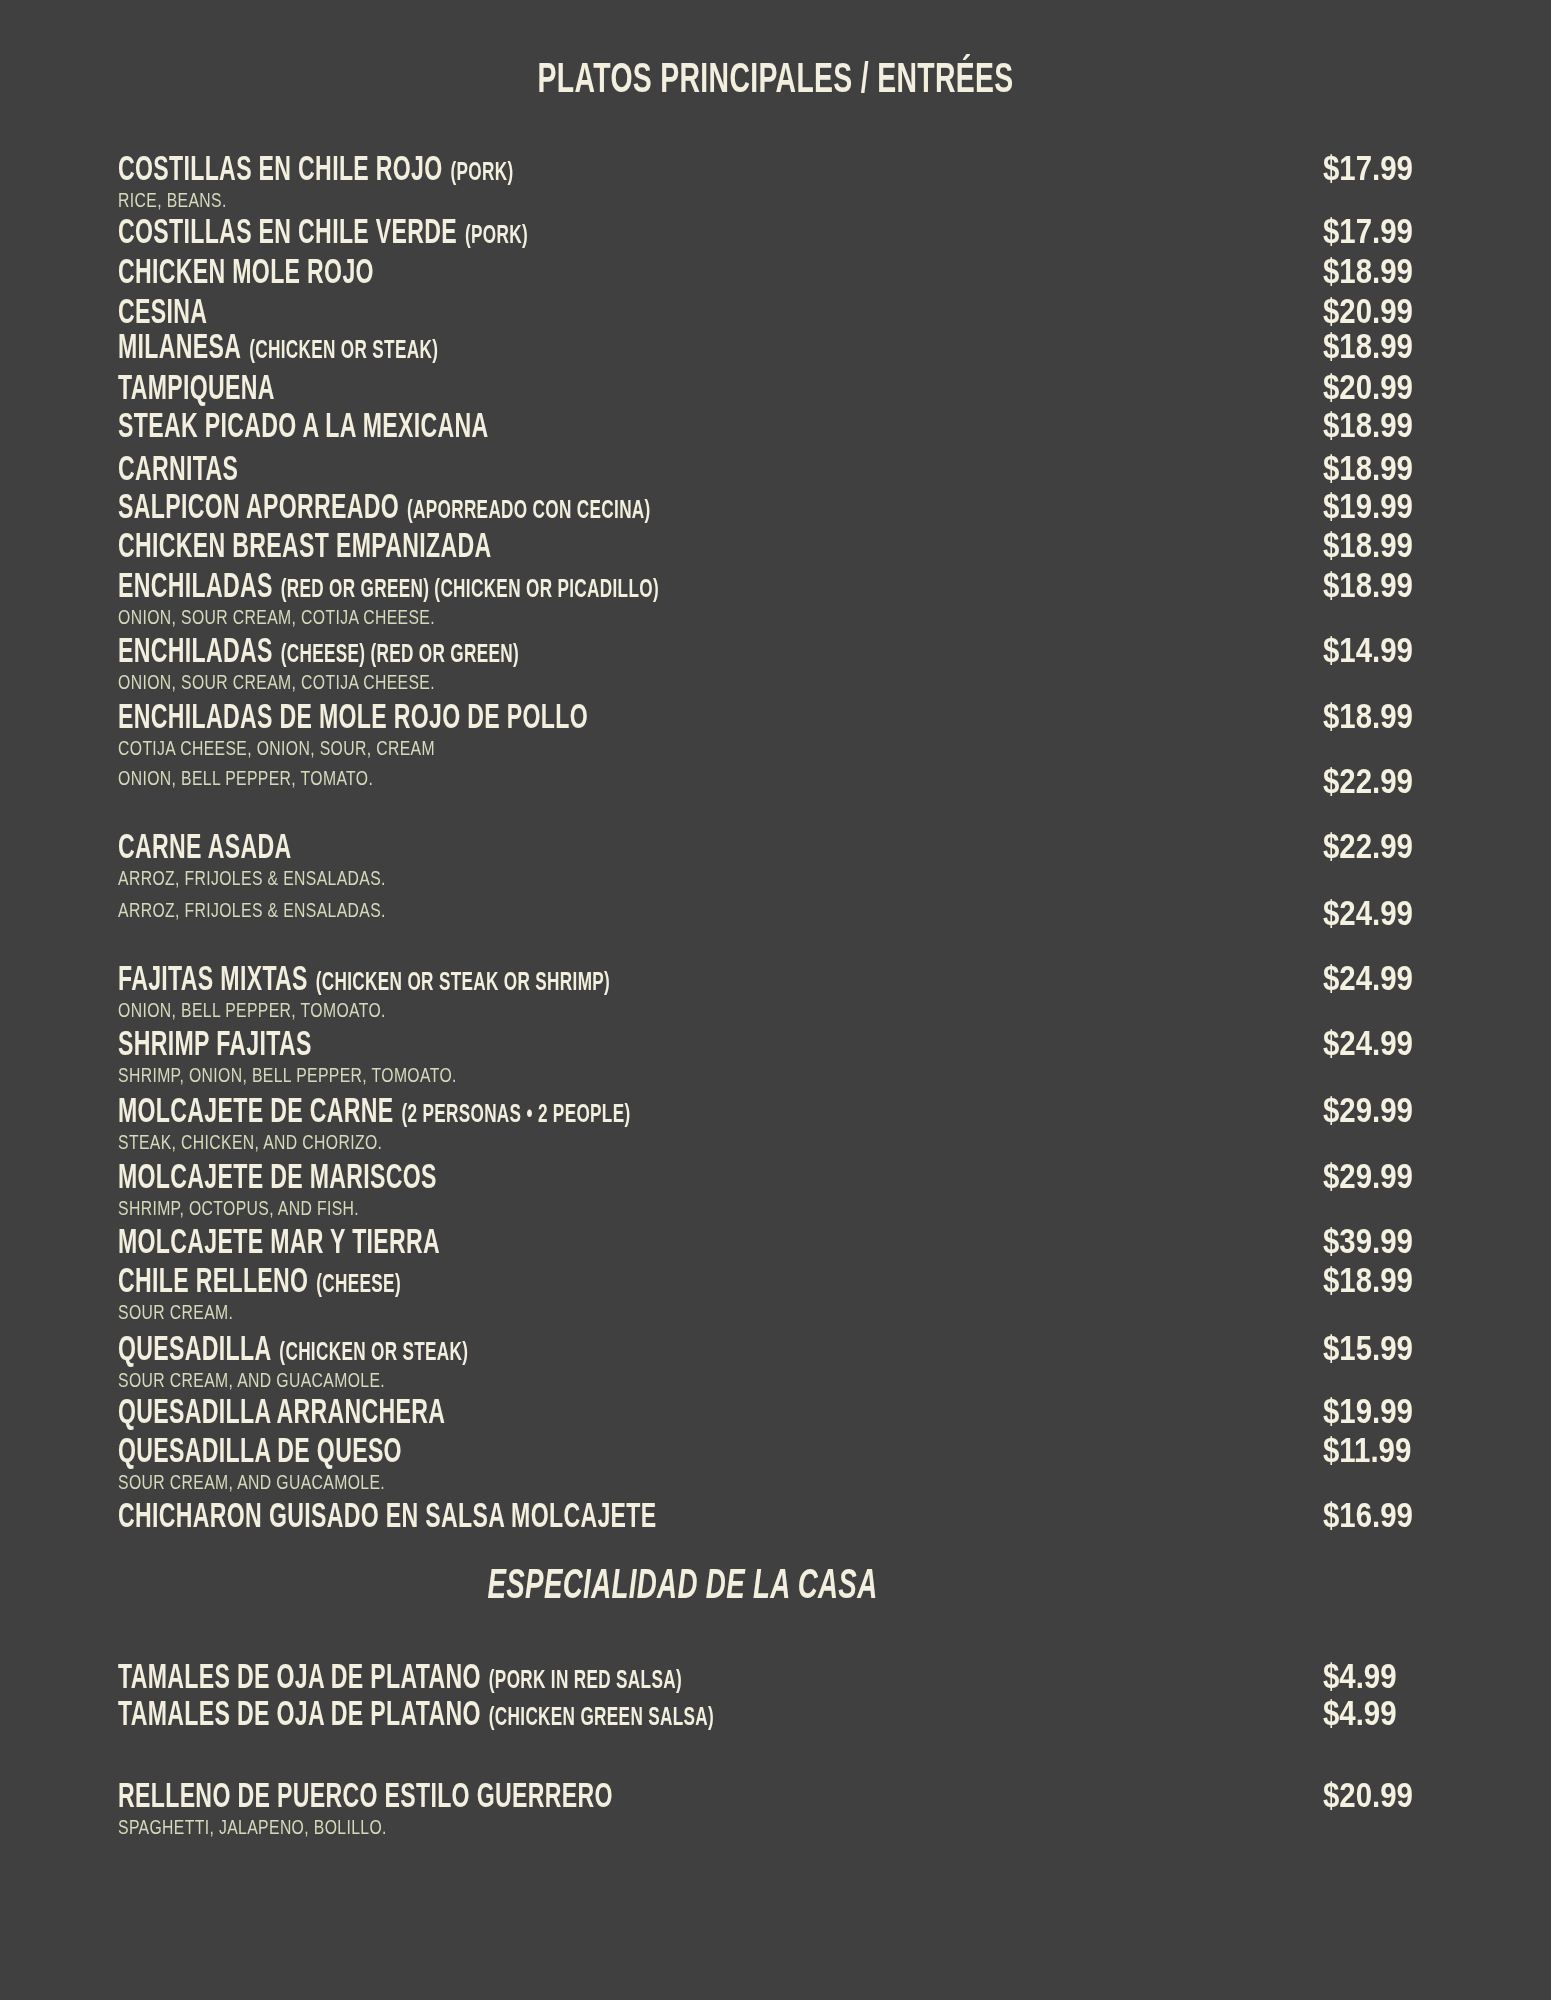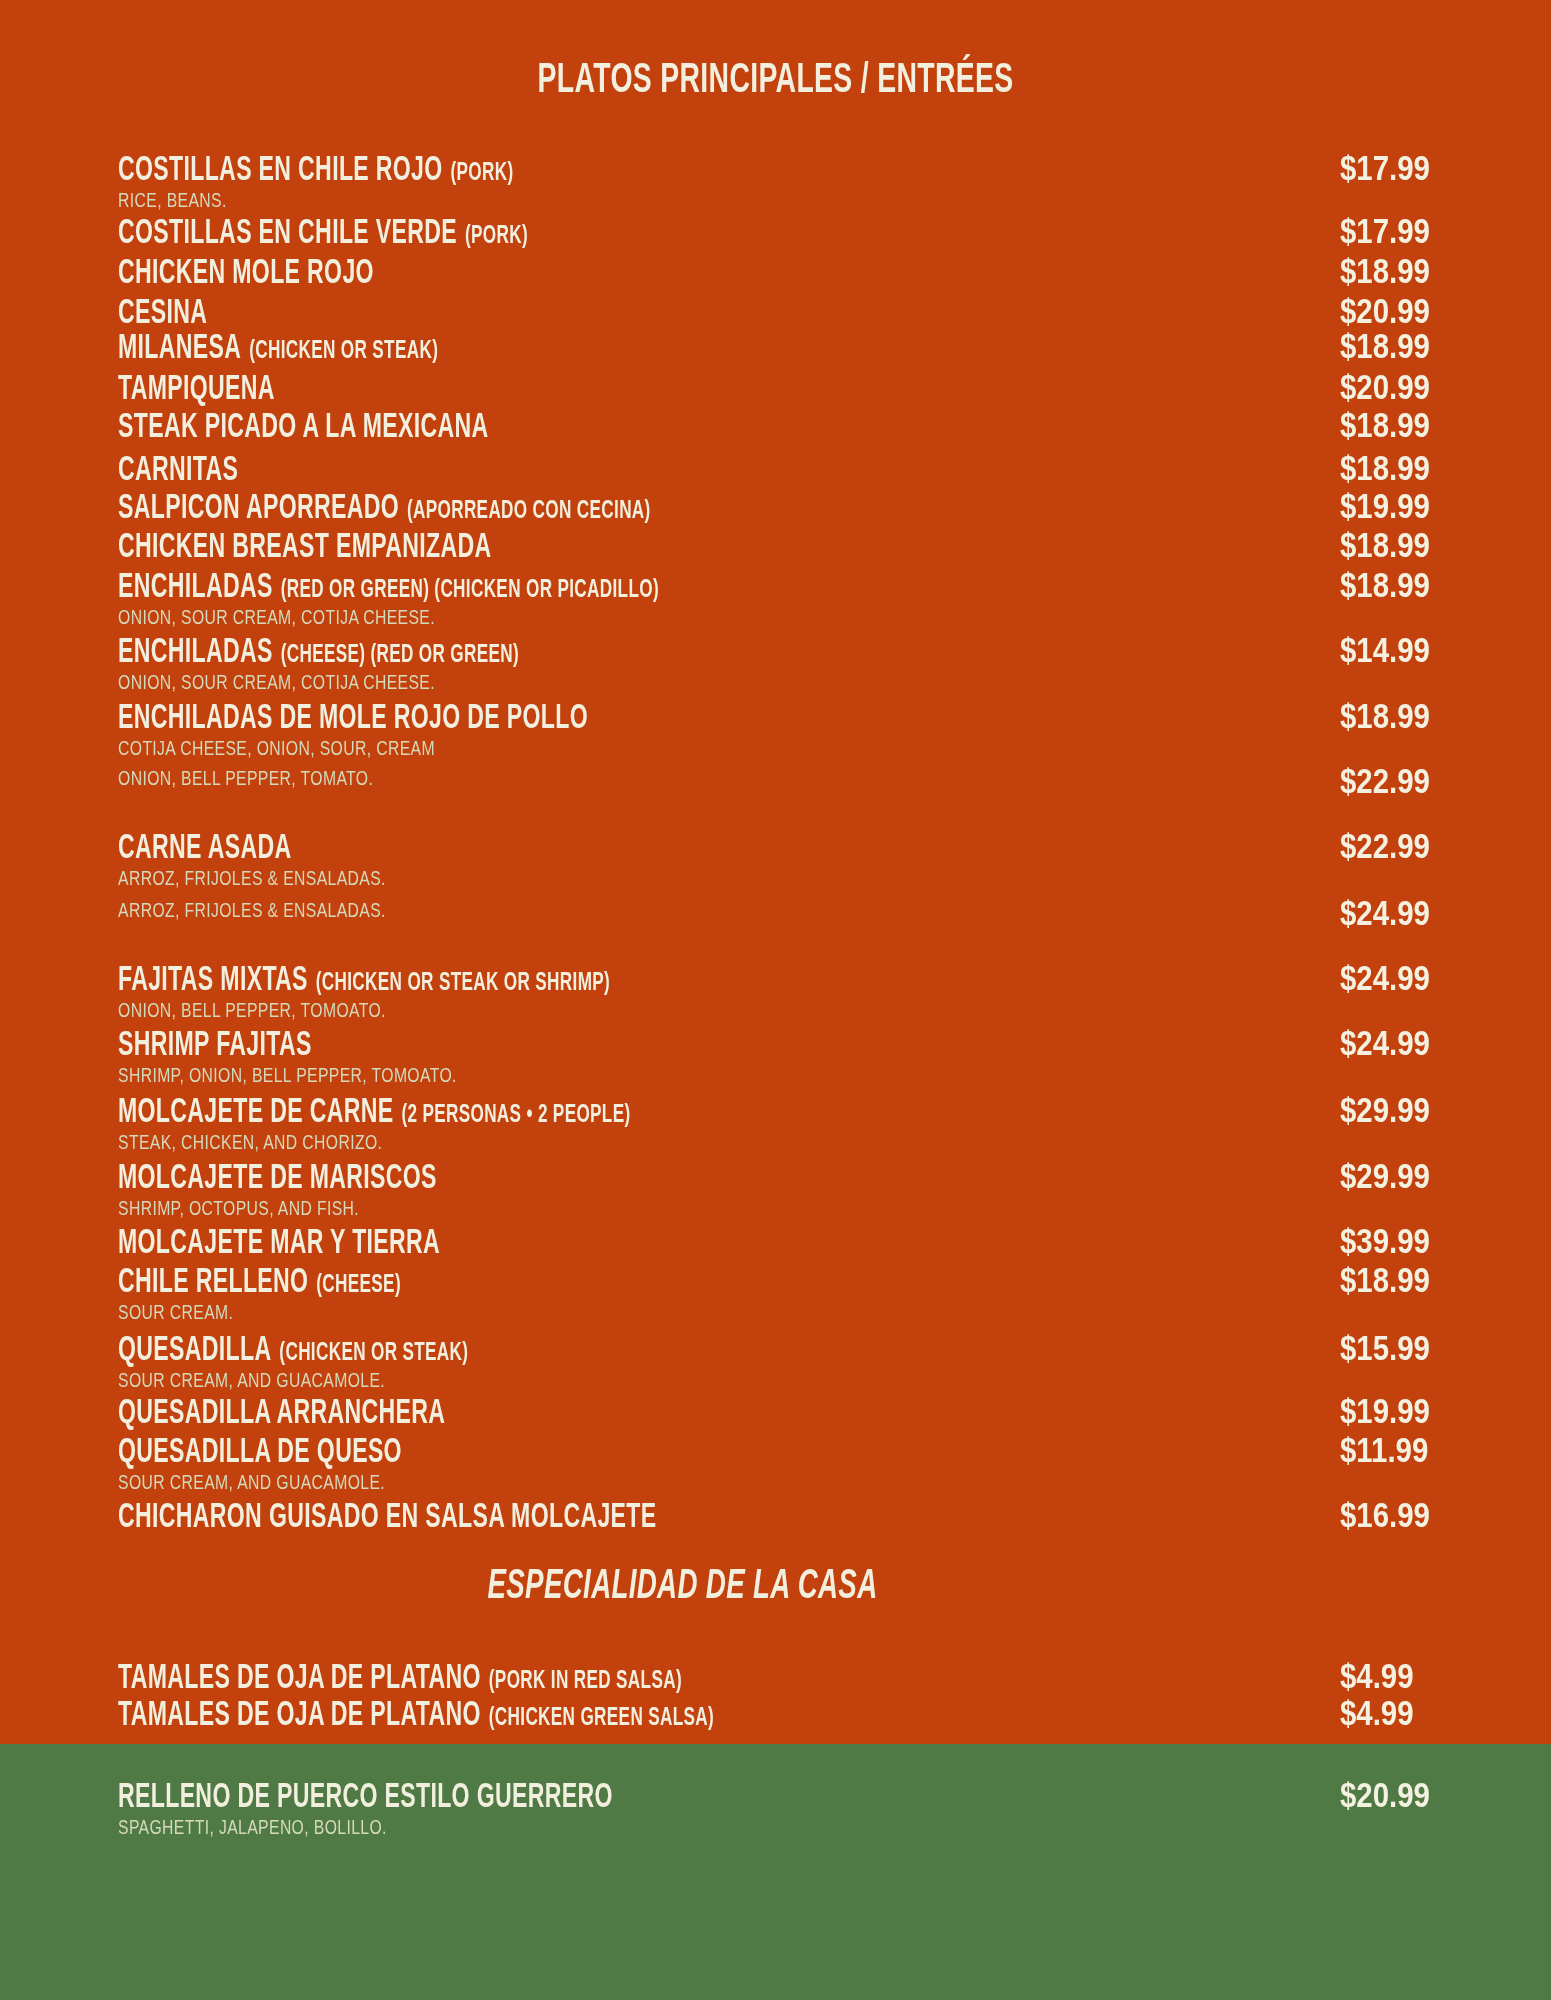--- a/index.html
+++ b/index.html
@@ -2,21 +2,21 @@
 <html><head>
 <meta charset="utf-8">
 <style>
   html,body{margin:0;padding:0;}
   body{
     width:1551px;height:2000px;
     background:#4f7a45;
     font-family:"Liberation Sans",sans-serif;
     overflow:hidden;
   }
-  .page{position:relative;width:1551px;height:1744px;background:#c2410c;}
+  .page{position:relative;width:1551px;height:2000px;background:#404040;}
   .section-title-wrap{position:absolute;left:0;text-align:center;}
   .section-title{
     display:inline-block;white-space:nowrap;
     transform:scaleX(.66);transform-origin:50% 50%;
     font-weight:700;color:#f2efdf;letter-spacing:.5px;
   }
   .title-1{top:54px;width:1551px;}
   .title-1 .section-title{font-size:43px;line-height:46px;}
   .title-2{top:1562px;width:1364px;font-style:italic;}
   .title-2 .section-title{font-size:42px;line-height:44px;}
@@ -29,21 +29,21 @@
   .item-name{font-size:35px;font-weight:700;color:#f2efdf;letter-spacing:.5px;}
   .item-sub{font-size:26px;font-weight:700;color:#f2efdf;margin-left:12px;letter-spacing:.5px;}
   .descline{white-space:nowrap;line-height:30px;height:30px;}
   .scaleD{
     display:inline-block;white-space:nowrap;
     transform:scaleX(.75);transform-origin:0 50%;
     font-size:21px;font-weight:400;color:#d6dabc;letter-spacing:.5px;
   }
   .price{
     position:absolute;left:1205px;top:0;
-    line-height:35px;white-space:nowrap;margin-left:17px;
+    line-height:35px;white-space:nowrap;
   }
   .scaleP{
     display:inline-block;white-space:nowrap;
     transform:scaleX(.84);transform-origin:0 50%;
     font-size:35px;font-weight:700;color:#f4f1e1;
   }
 </style>
 </head>
 <body>
 

